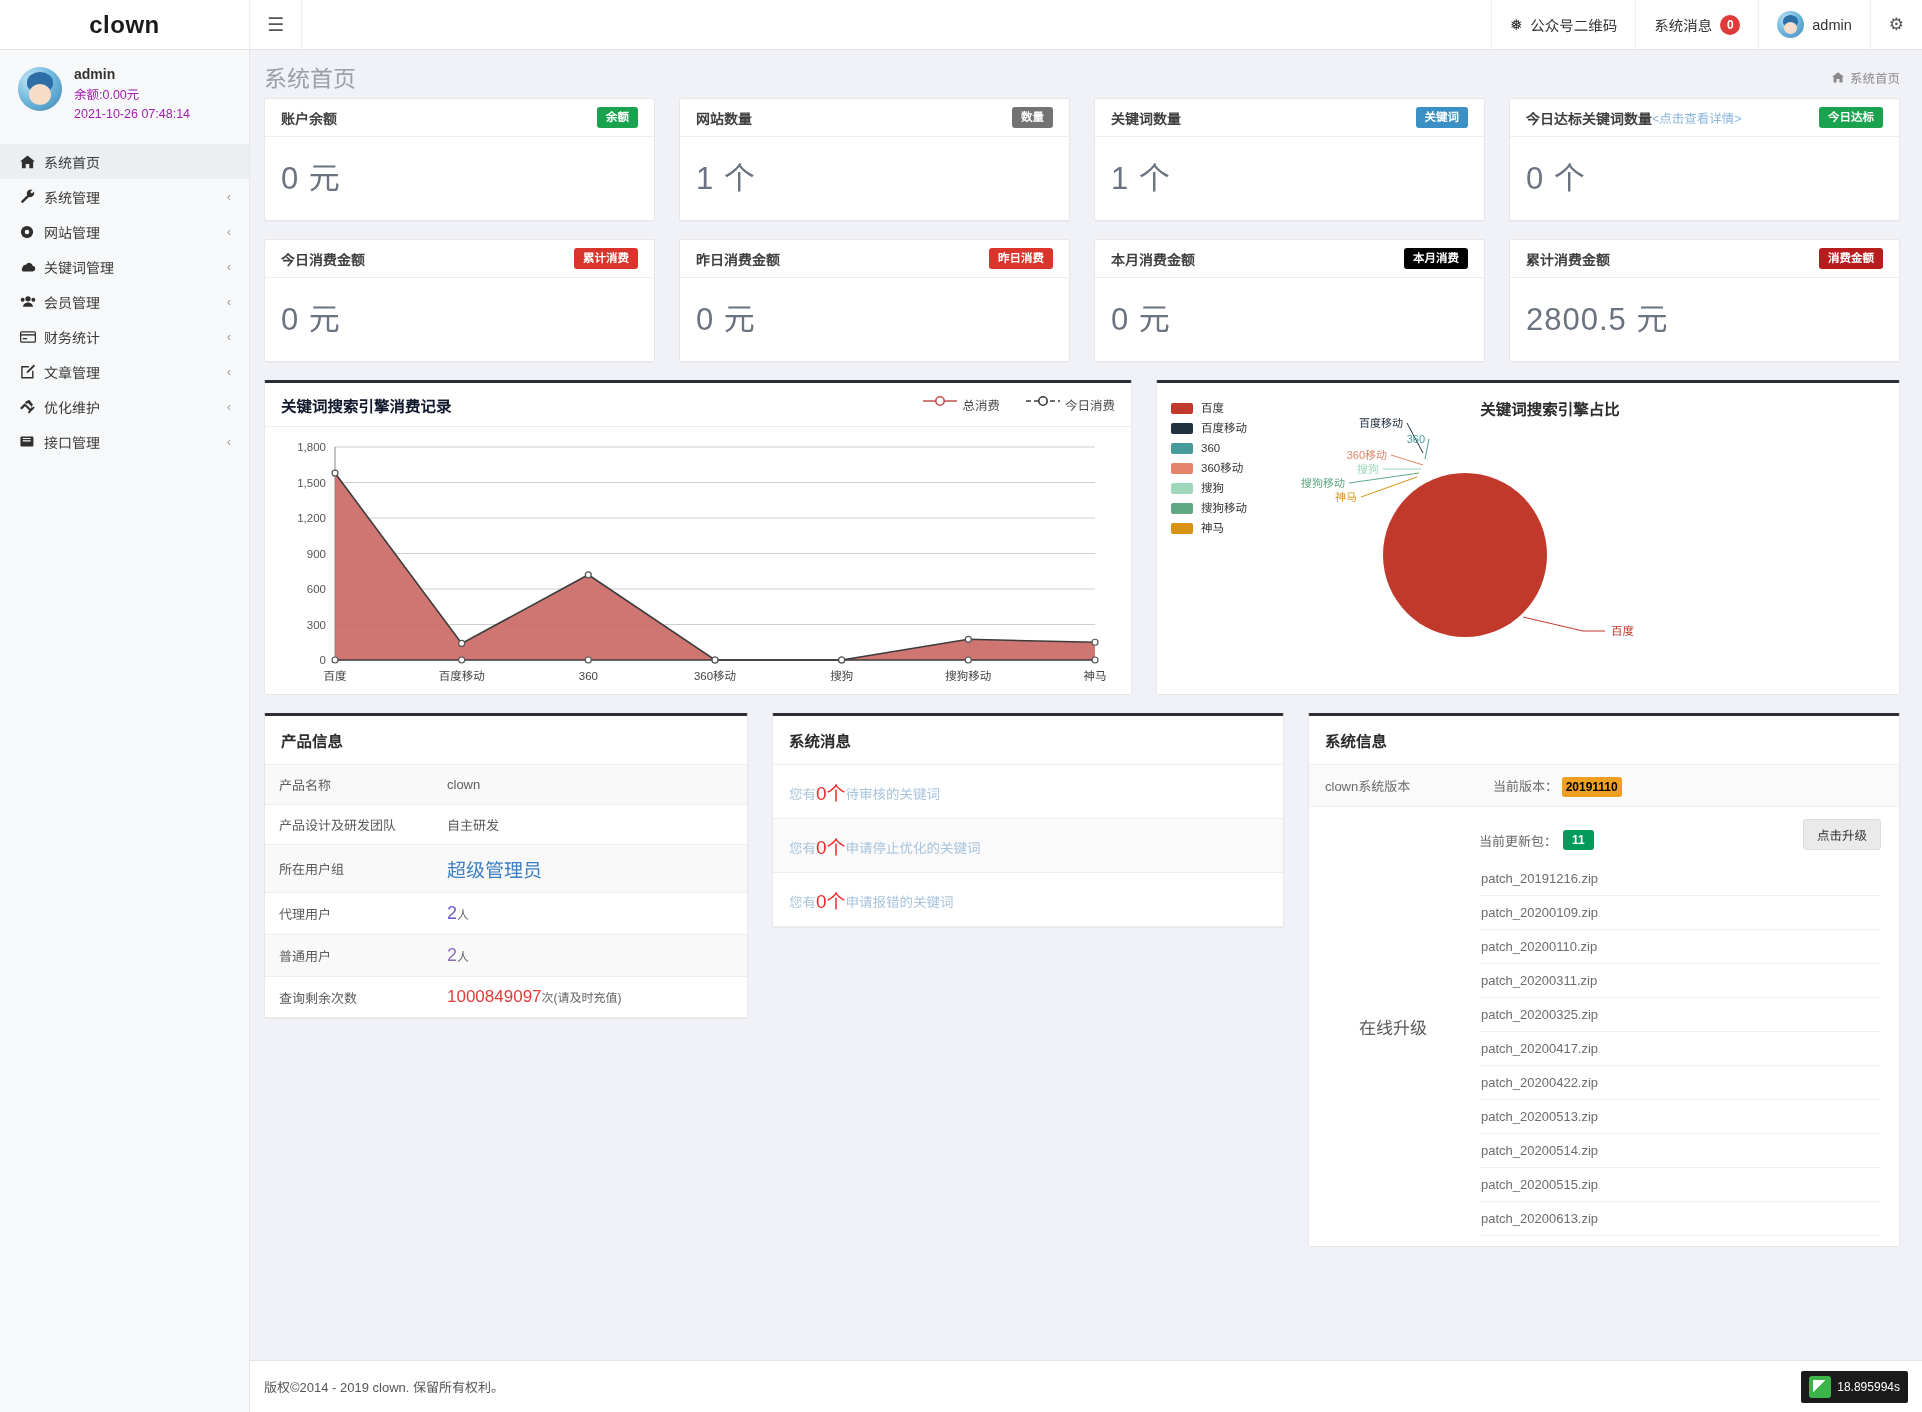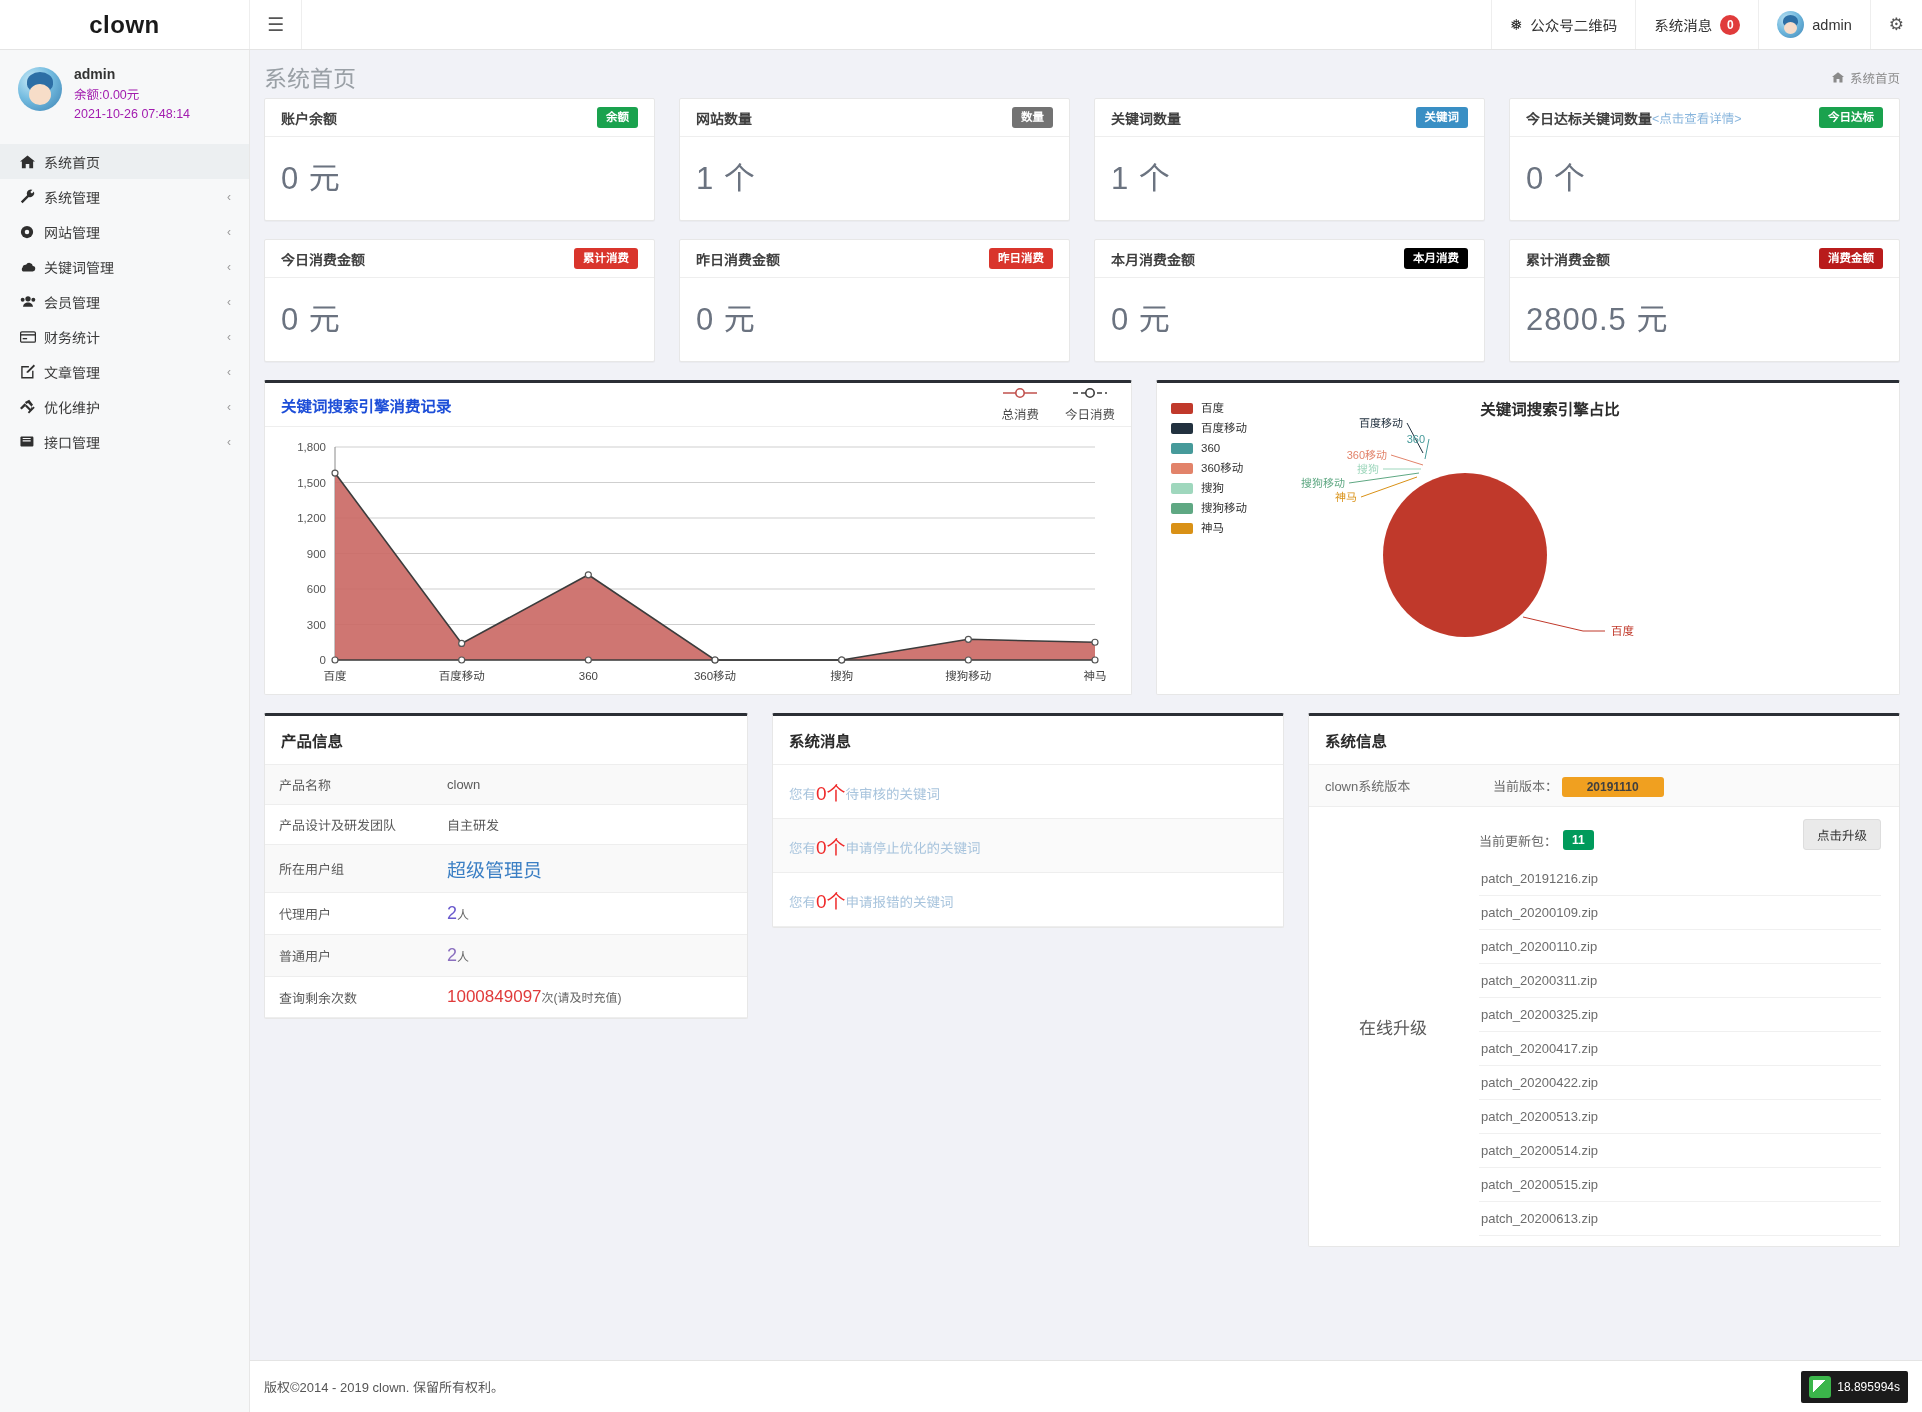--- a/index.html
+++ b/index.html
@@ -123,23 +123,23 @@
   }
   .card-body { padding: 16px 16px 22px 16px; }
   .big-num { font-size: 31px; color: #6b7380; font-weight: 300; letter-spacing: 1px; }
 
   
   .chart-card { background: #fff; border: 1px solid #e7e7e7; border-top: 3px solid #2b2f35; border-radius: 2px; }
   .chart-head {
     display: flex; align-items: center; height: 44px; padding: 0 16px;
     border-bottom: 1px solid #eeeeee;
   }
-  .chart-head-title { font-size: 15.5px; font-weight: bold; color: #1d4ed8; }
+  .chart-head-title { font-size: 15.5px; font-weight: bold; color: #0f172a; }
   .legend-inline { margin-left: auto; display: flex; gap: 26px; align-items: center; font-size: 12.5px; color: #4a4a4a; }
-  .legend-inline .lg { display: flex; align-items: center; gap: 5px; flex-direction: column; }
+  .legend-inline .lg { display: flex; align-items: flex-start; gap: 5px; }
 
   
   .panel { background: #fff; border: 1px solid #e7e7e7; border-top: 3px solid #2b2f35; border-radius: 2px; }
   .panel-head { padding: 13px 16px; border-bottom: 1px solid #eeeeee; }
   .panel-head .card-title { font-size: 15.5px; font-weight: bold; color: #2c2c2c; }
 
   table.kv { width: 100%; border-collapse: collapse; }
   table.kv td { padding: 10px 14px; border-bottom: 1px solid #eeeeee; font-size: 13px; color: #5b5b5b; vertical-align: middle; }
   table.kv tr:nth-child(odd) td { background: #f9f9f9; }
   table.kv td.k { width: 168px; }
@@ -149,21 +149,21 @@
   .val-red { color: #e03b3b; font-size: 17px; }
   .sub { font-size: 12px; color: #666; }
 
   .msg-row { padding: 13px 16px; border-bottom: 1px solid #eeeeee; font-size: 13.5px; color: #a8c4dd; cursor: pointer; }
   .msg-row:nth-child(odd) { background: #fafafa; }
   .msg-num { color: #ef2b2b; font-size: 19px; vertical-align: -1px; }
 
   .sysinfo-table { width: 100%; border-collapse: collapse; }
   .sysinfo-table td { vertical-align: top; font-size: 13px; color: #6a6a6a; }
   .sysinfo-row1 td { padding: 11px 16px; border-bottom: 1px solid #eeeeee; background: #fafafa; }
-  .tag-orange { background: #f0a020; color: #404040; font-size: 12px; font-weight: bold; padding: 3px 25px; border-radius: 3px; }
+  .tag-orange { background: #f0a020; color: #000000; font-size: 12px; font-weight: bold; padding: 3px 4px; border-radius: 3px; }
   .tag-green { background: #009a5b; color: #fff; font-size: 12px; font-weight: bold; padding: 3px 9px; border-radius: 3px; }
   .btn-upgrade {
     background: #eaeaea; color: #333; font-size: 12.5px; padding: 5px 13px;
     border: 1px solid #ddd; border-radius: 3px; cursor: pointer;
   }
   .patch-row { padding: 9px 0 9px 2px; border-bottom: 1px solid #f0f0f0; font-size: 13px; color: #6c6c6c; cursor: pointer; }
   .upgrade-label { font-size: 17px; color: #5a5a5a; }
 
   
   #footer {

